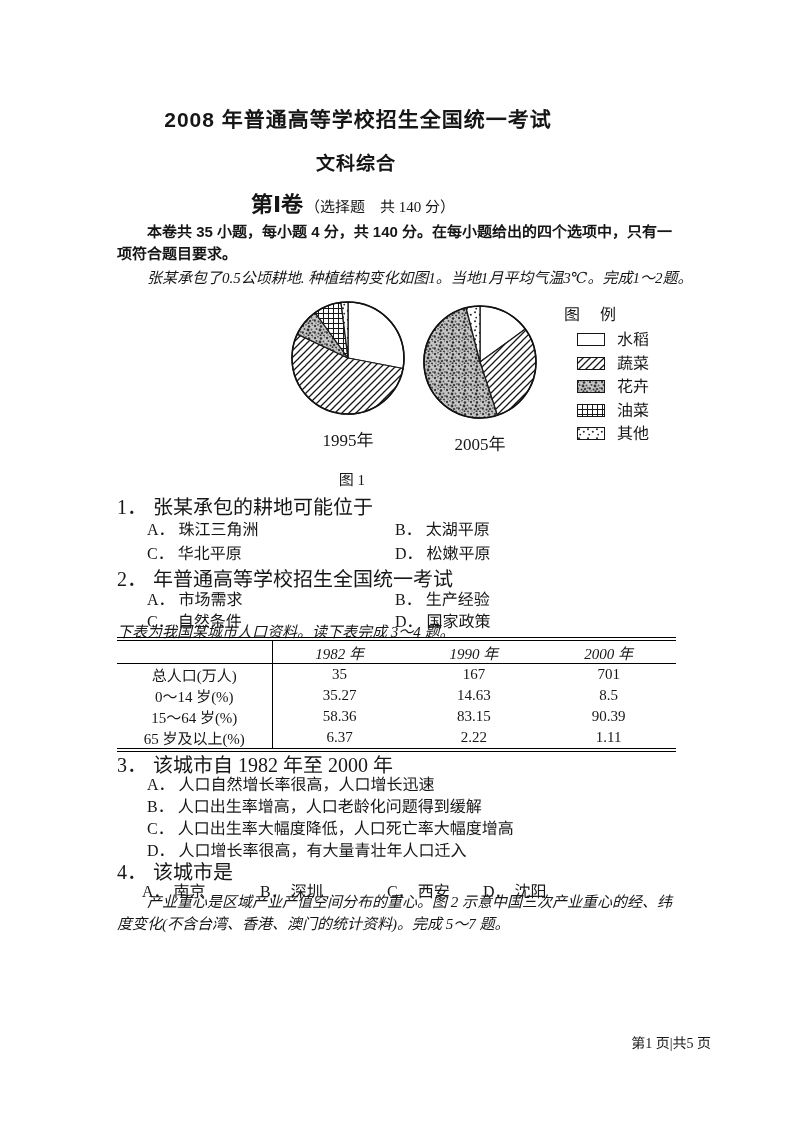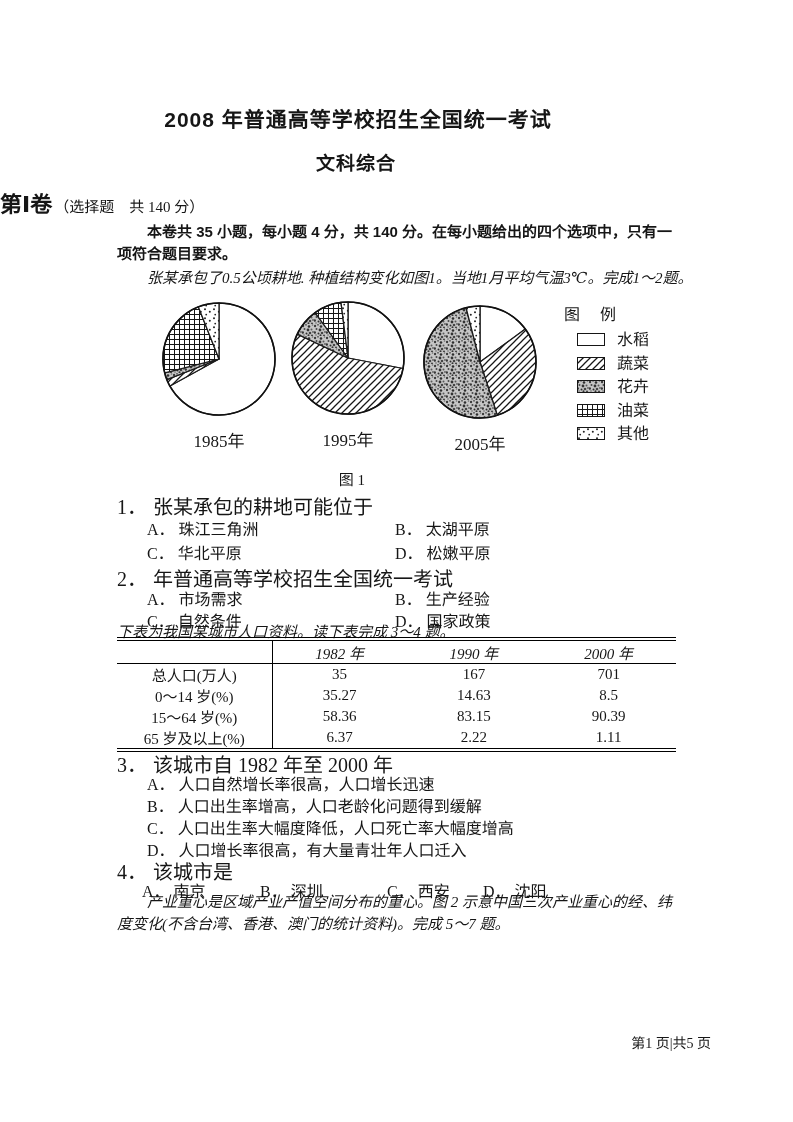--- a/index.html
+++ b/index.html
@@ -5,21 +5,21 @@
   html,body{margin:0;padding:0;background:#ffffff;}
   .page{
     position:relative;width:793px;height:1122px;background:#ffffff;overflow:hidden;
     font-family:"Liberation Serif","DejaVu Serif",serif;color:#161616;
   }
   .abs{position:absolute;}
   .title{top:103px;left:0;width:716px;text-align:center;
     font-family:"Liberation Sans","DejaVu Sans",sans-serif;font-weight:700;font-size:21px;letter-spacing:1px;}
   .subject{top:148px;left:0;width:712px;text-align:center;
     font-family:"Liberation Sans","DejaVu Sans",sans-serif;font-weight:700;font-size:19px;letter-spacing:1px;}
-  .part{top:186px;left:0;width:706px;}
+  .part{top:186px;left:0;width:706px;text-align:center;}
   .part-main{font-family:"Liberation Sans","DejaVu Sans",sans-serif;font-weight:700;font-size:22px;}
   .part-note{font-size:15px;margin-left:2px;}
   .instructions{top:221px;left:117px;width:567px;font-size:15px;line-height:22px;
     font-family:"Liberation Sans","DejaVu Sans",sans-serif;font-weight:700;text-indent:2em;}
   .passage{font-style:italic;font-size:15px;}
   .passage1{top:266px;left:117px;width:640px;text-indent:2em;white-space:nowrap;}
   .passage2{top:891px;left:117px;width:567px;text-indent:2em;line-height:22px;}
   .pie{width:140px;}
   .pie-label{width:140px;text-align:center;font-size:17px;margin-top:-6px;}
   .figure-caption{top:468px;left:317px;width:70px;text-align:center;font-size:15px;}
@@ -90,31 +90,20 @@
   <div class="abs subject">文科综合</div>
 
   <div class="abs part">
     <span class="part-main">第Ⅰ卷</span><span class="part-note">（选择题　共 140 分）</span>
   </div>
 
   <div class="abs instructions">本卷共 35 小题，每小题 4 分，共 140 分。在每小题给出的四个选项中，只有一项符合题目要求。</div>
 
   <div class="abs passage passage1">张某承包了0.5公顷耕地. 种植结构变化如图1。当地1月平均气温3℃。完成1～2题。</div>
 
-  <div class="abs pie" style="left:149px;top:289px">
-    <svg width="140" height="140">
-        <path d="M70,70 L70.00,14.00 A56,56 0 1 1 20.93,96.98 Z" fill="#ffffff" stroke="#1b1b1b" stroke-width="1.25" stroke-linejoin="round"></path>
-        <path d="M70,70 L20.93,96.98 A56,56 0 0 1 17.93,90.61 Z" fill="url(#pat-veg)" stroke="#1b1b1b" stroke-width="1.25" stroke-linejoin="round"></path>
-        <path d="M70,70 L17.93,90.61 A56,56 0 0 1 15.76,83.93 Z" fill="url(#pat-flower)" stroke="#1b1b1b" stroke-width="1.25" stroke-linejoin="round"></path>
-        <path d="M70,70 L15.76,83.93 A56,56 0 0 1 49.39,17.93 Z" fill="url(#pat-canola)" stroke="#1b1b1b" stroke-width="1.25" stroke-linejoin="round"></path>
-        <path d="M70,70 L49.39,17.93 A56,56 0 0 1 70.00,14.00 Z" fill="url(#pat-other)" stroke="#1b1b1b" stroke-width="1.25" stroke-linejoin="round"></path>
-        <circle cx="70" cy="70" r="56" fill="none" stroke="#111111" stroke-width="1.6"></circle>
-      </svg>
-    <div class="pie-label">1985年</div>
-  </div>
   <div class="abs pie" style="left:278px;top:288px">
     <svg width="140" height="140">
         <path d="M70,70 L70.00,14.00 A56,56 0 0 1 125.01,80.49 Z" fill="#ffffff" stroke="#1b1b1b" stroke-width="1.25" stroke-linejoin="round"></path>
         <path d="M70,70 L125.01,80.49 A56,56 0 1 1 19.33,46.16 Z" fill="url(#pat-veg)" stroke="#1b1b1b" stroke-width="1.25" stroke-linejoin="round"></path>
         <path d="M70,70 L19.33,46.16 A56,56 0 0 1 37.08,24.70 Z" fill="url(#pat-flower)" stroke="#1b1b1b" stroke-width="1.25" stroke-linejoin="round"></path>
         <path d="M70,70 L37.08,24.70 A56,56 0 0 1 62.98,14.44 Z" fill="url(#pat-canola)" stroke="#1b1b1b" stroke-width="1.25" stroke-linejoin="round"></path>
         <path d="M70,70 L62.98,14.44 A56,56 0 0 1 70.00,14.00 Z" fill="url(#pat-other)" stroke="#1b1b1b" stroke-width="1.25" stroke-linejoin="round"></path>
         <circle cx="70" cy="70" r="56" fill="none" stroke="#111111" stroke-width="1.6"></circle>
       </svg>
     <div class="pie-label">1995年</div>

